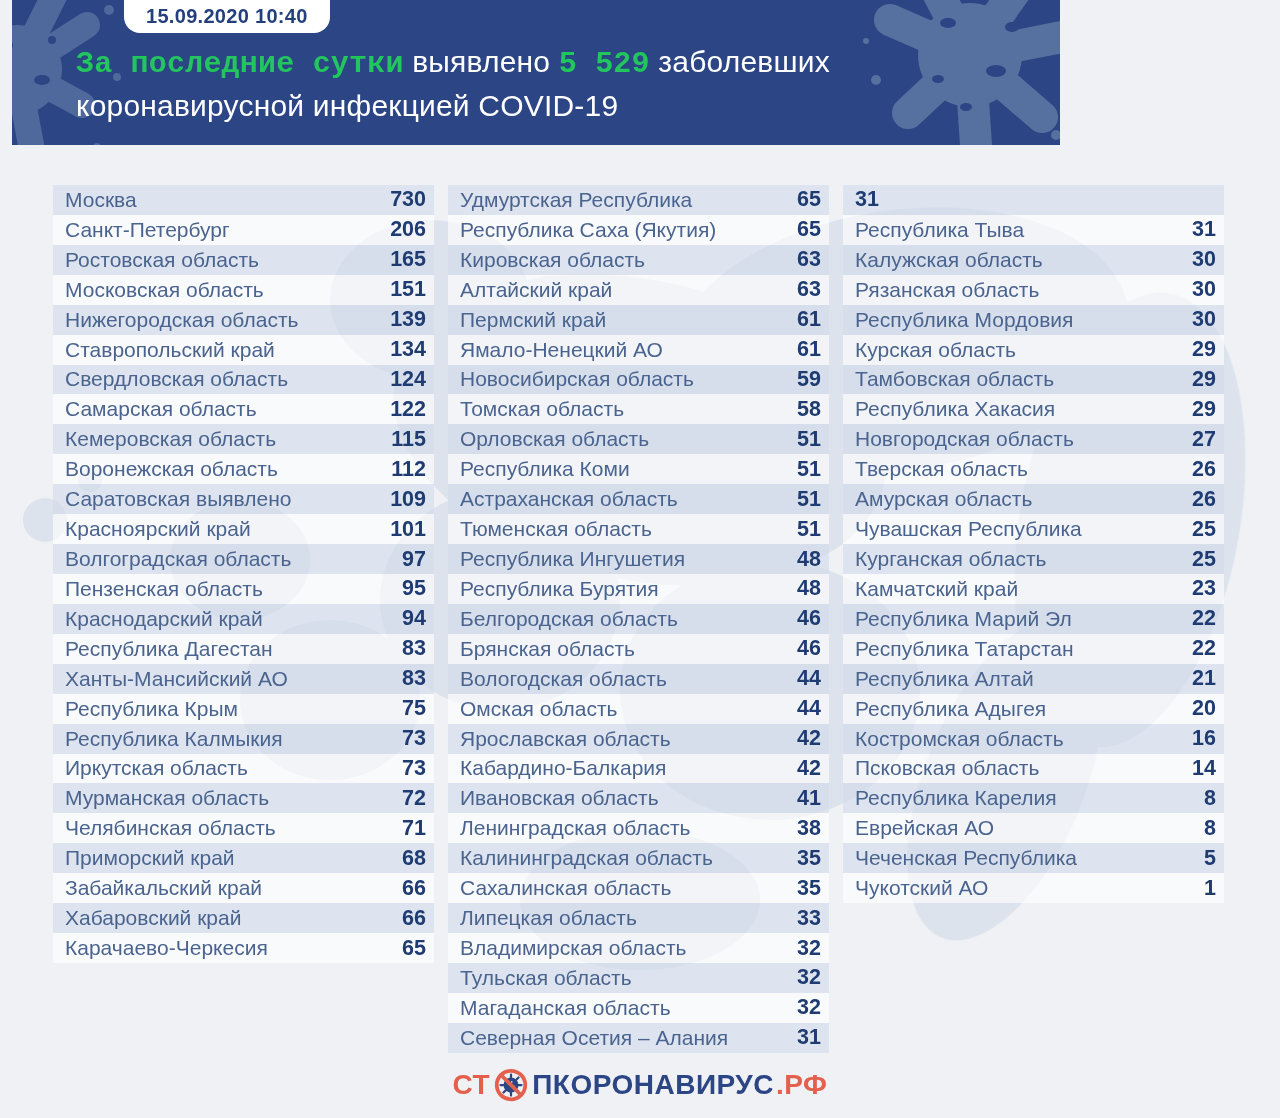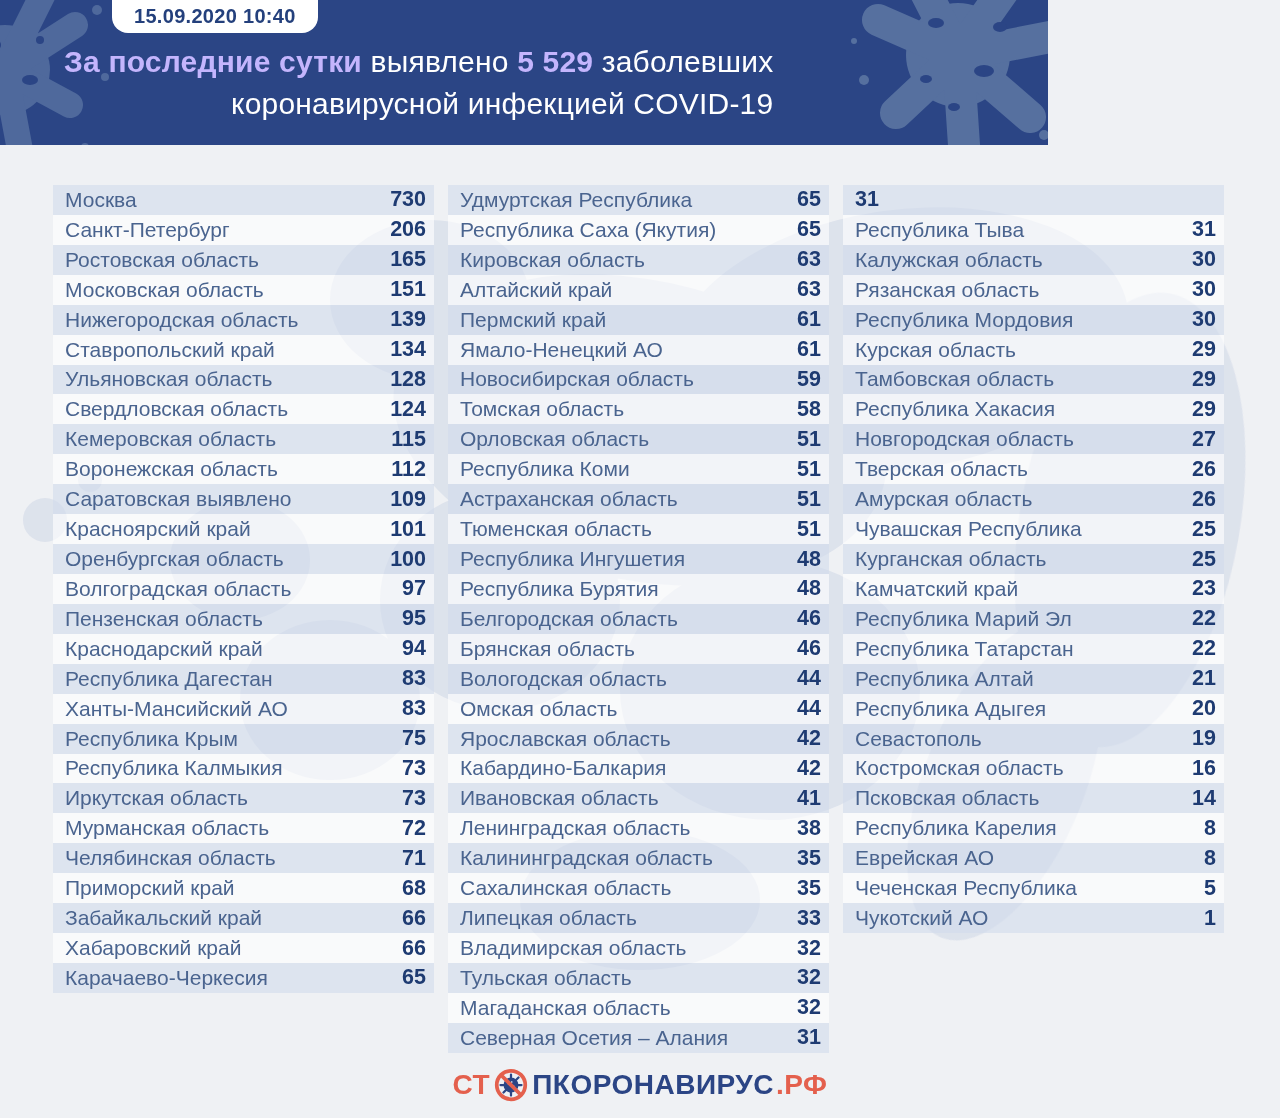--- a/index.html
+++ b/index.html
@@ -3,36 +3,36 @@
 <meta charset="utf-8">
 <style>
   html,body{margin:0;padding:0;}
   .canvas{
     position:relative; width:1280px; height:1118px;
     background:#eff1f4; overflow:hidden;
     font-family:"Liberation Sans", sans-serif;
   }
   
   .header{
-    position:absolute; left:0; top:0; width:1048px; height:145px;
-    background:#2b4585; overflow:hidden; z-index:2;text-align:right;
+    position:absolute; left:12px; top:0; width:1048px; height:145px;
+    background:#2b4585; overflow:hidden; z-index:2;
   }
   .blob{ position:absolute; z-index:1; }
   .badge{
     position:absolute; left:112px; top:0; height:33px; padding:0 22px;
     background:#ffffff; border-radius:0 0 16px 16px;
     display:flex; align-items:center; justify-content:center;
     color:#24407c; font-weight:bold; font-size:20px; z-index:3;
     letter-spacing:0.3px;
   }
   .headline{
     position:absolute; left:64px; top:41px; z-index:3;
     color:#ffffff; font-size:30px; line-height:42px; letter-spacing:0.2px;
   }
-  .headline .accent{ color:#c4b5fd; font-weight:bold; }
+  .headline .accent{ color:#22c55e; font-weight:bold;font-family:Liberation Mono, monospace; }
   
   .map-bg{ position:absolute; left:0; top:0; z-index:0; }
   
   .table{
     position:absolute; left:53px; top:185px; width:1171px;
     display:flex; gap:14px; z-index:1;
   }
   .col{ width:381px; }
   .row{
     display:flex; justify-content:space-between; align-items:center;
@@ -145,48 +145,44 @@
         </div>
         <div class="row">
           <span class="region">Нижегородская область</span>
           <span class="value">139</span>
         </div>
         <div class="row">
           <span class="region">Ставропольский край</span>
           <span class="value">134</span>
         </div>
         <div class="row">
-          <span class="region">Ульяновская область</span>
-          <span class="value">128</span>
-        </div>
-        <div class="row">
           <span class="region">Свердловская область</span>
           <span class="value">124</span>
         </div>
         <div class="row">
+          <span class="region">Самарская область</span>
+          <span class="value">122</span>
+        </div>
+        <div class="row">
           <span class="region">Кемеровская область</span>
           <span class="value">115</span>
         </div>
         <div class="row">
           <span class="region">Воронежская область</span>
           <span class="value">112</span>
         </div>
         <div class="row">
           <span class="region">Саратовская выявлено</span>
           <span class="value">109</span>
         </div>
         <div class="row">
           <span class="region">Красноярский край</span>
           <span class="value">101</span>
         </div>
         <div class="row">
-          <span class="region">Оренбургская область</span>
-          <span class="value">100</span>
-        </div>
-        <div class="row">
           <span class="region">Волгоградская область</span>
           <span class="value">97</span>
         </div>
         <div class="row">
           <span class="region">Пензенская область</span>
           <span class="value">95</span>
         </div>
         <div class="row">
           <span class="region">Краснодарский край</span>
           <span class="value">94</span>
@@ -418,24 +414,20 @@
           <span class="region">Республика Татарстан</span>
           <span class="value">22</span>
         </div>
         <div class="row">
           <span class="region">Республика Алтай</span>
           <span class="value">21</span>
         </div>
         <div class="row">
           <span class="region">Республика Адыгея</span>
           <span class="value">20</span>
-        </div>
-        <div class="row">
-          <span class="region">Севастополь</span>
-          <span class="value">19</span>
         </div>
         <div class="row">
           <span class="region">Костромская область</span>
           <span class="value">16</span>
         </div>
         <div class="row">
           <span class="region">Псковская область</span>
           <span class="value">14</span>
         </div>
         <div class="row">

